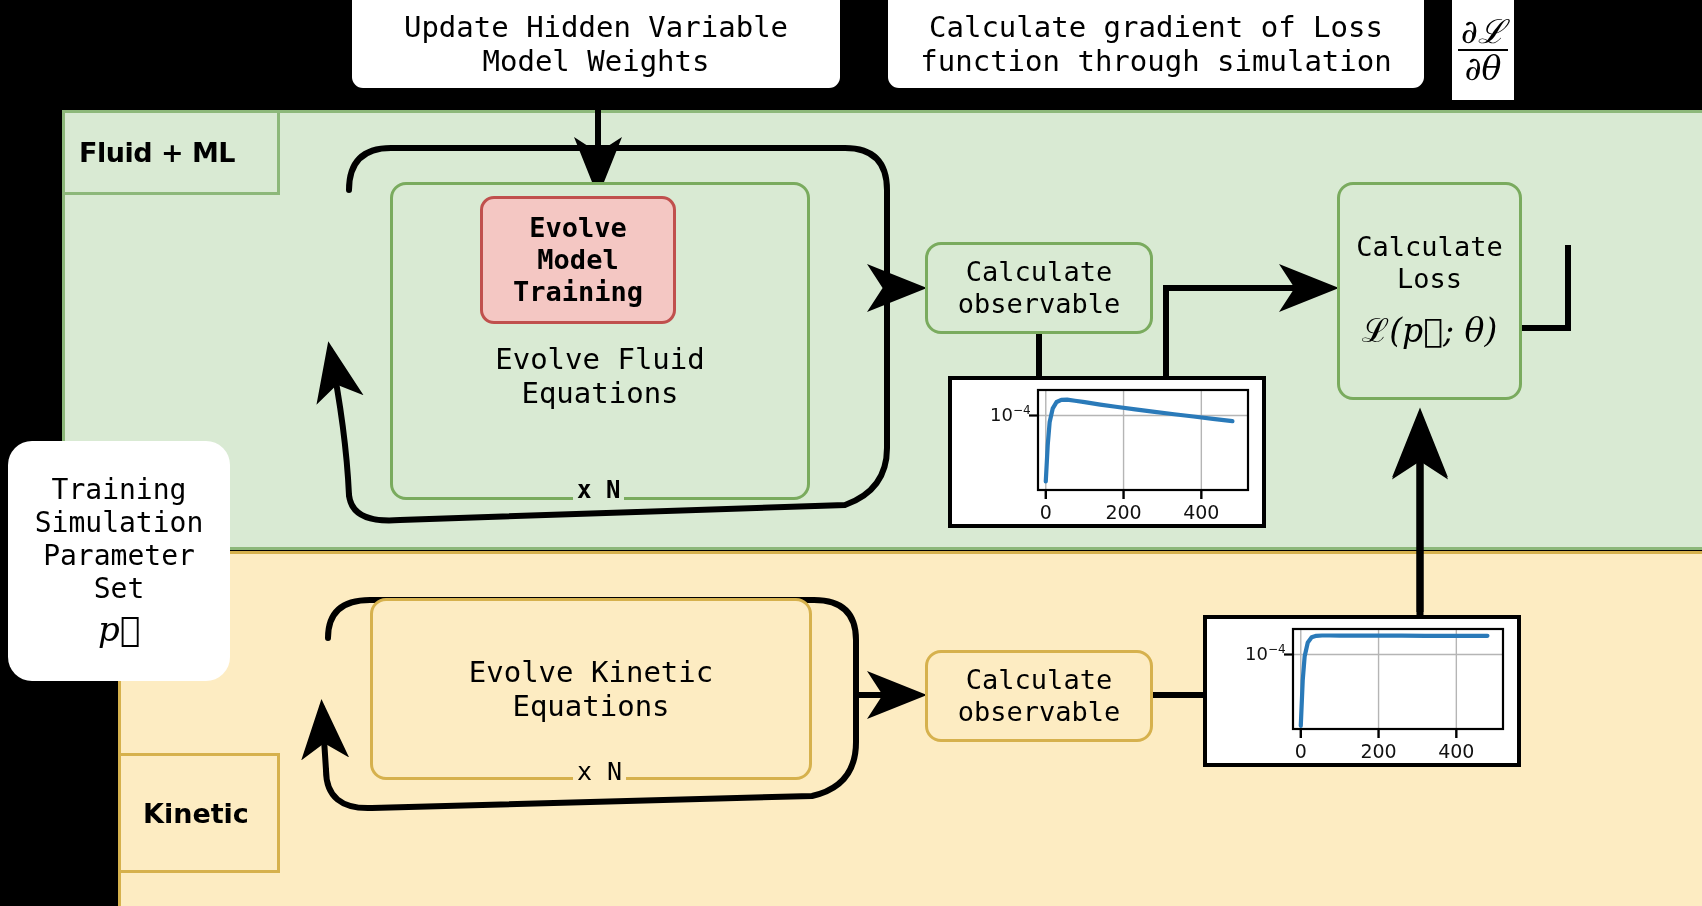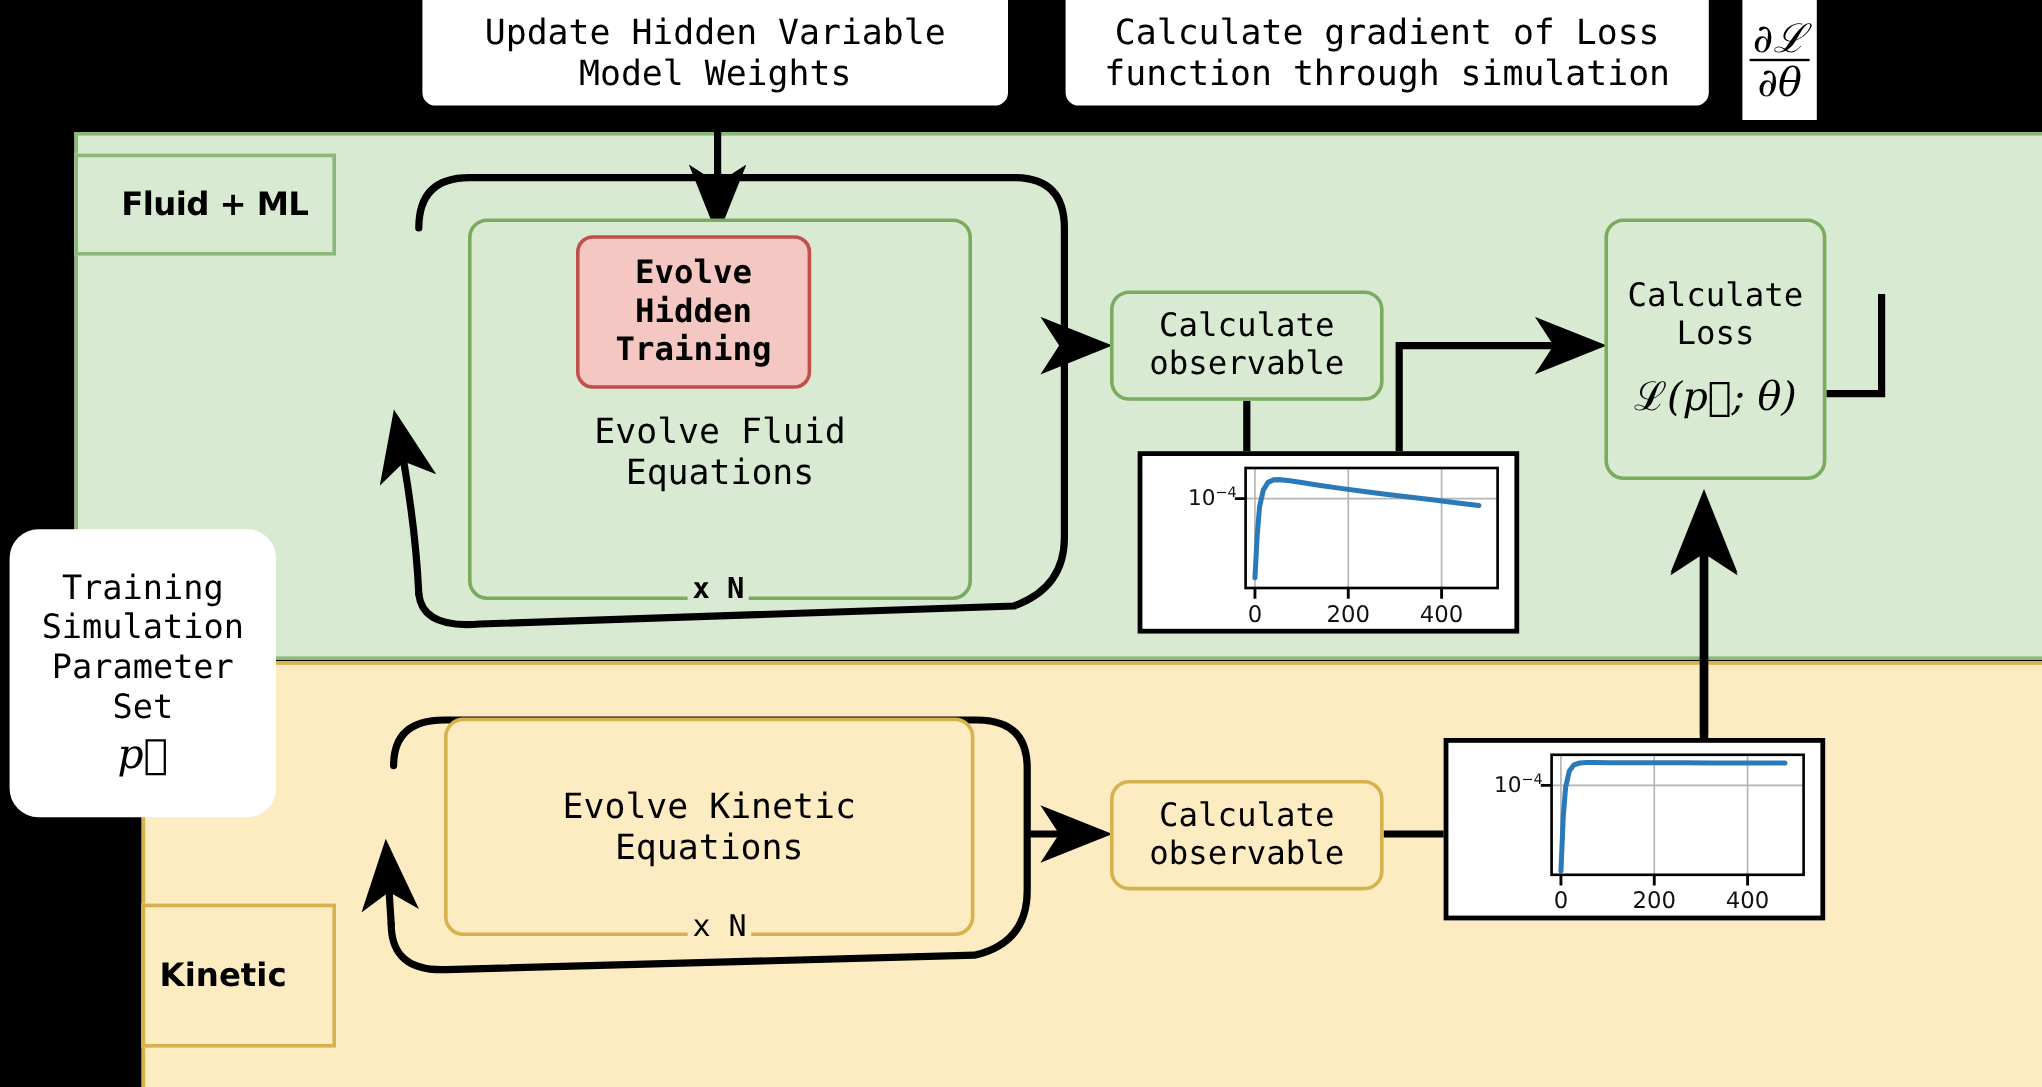--- a/index.html
+++ b/index.html
@@ -26,29 +26,29 @@
     top: 110px;
     width: 1640px;
     height: 440px;
     background: #d9ead3;
     border: 3px solid #8db87a;
     border-right: none;
   }
   #fluid-tag {
     position: absolute;
     left: 62px;
-    top: 128px;
+    top: 110px;
     width: 218px;
     height: 85px;
     background: #d9ead3;
     border: 3px solid #8db87a;
     box-sizing: border-box;
     display: flex;
     align-items: center;
-    padding-left: 36px;
+    padding-left: 14px;
     font-family: "DejaVu Sans", "Liberation Sans", sans-serif;
     font-weight: bold;
     font-size: 27px;
     color: #000;
     letter-spacing: -0.5px;
     z-index: 6;
     text-align: center;
   }
   #kinetic-panel {
     left: 118px;
@@ -64,21 +64,21 @@
     position: absolute;
     left: 118px;
     top: 753px;
     width: 162px;
     height: 120px;
     background: #fdecc2;
     border: 3px solid #d6b14d;
     box-sizing: border-box;
     display: flex;
     align-items: center;
-    padding-left: 12px;
+    padding-left: 22px;
     font-family: "DejaVu Sans", "Liberation Sans", sans-serif;
     font-weight: bold;
     font-size: 27px;
     color: #000;
     z-index: 6;
   }
 
   
   .box {
     position: absolute;
@@ -305,21 +305,21 @@
   <div id="fluid-tag">Fluid + ML</div>
   <div id="kinetic-tag">Kinetic</div>
 
   <div class="box green-box" id="evolve-fluid-box">
     <div id="evolve-fluid-label">Evolve Fluid</div>
     <div>Equations</div>
   </div>
 
   <div class="box red-box" id="evolve-hidden-box">
     <div>Evolve</div>
-    <div>Hidden</div>
+    <div>Model</div>
     <div>Training</div>
   </div>
 
   <div class="xn-label" id="xn-fluid">x N</div>
 
   <div class="box green-box" id="calc-obs-fluid">
     <div>Calculate</div>
     <div>observable</div>
   </div>
 

